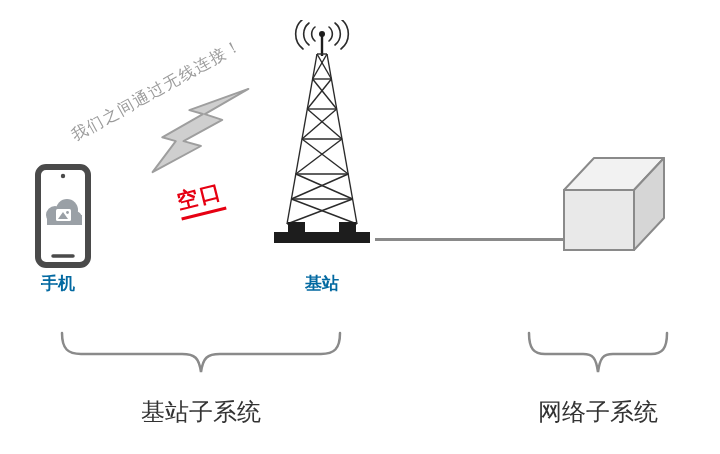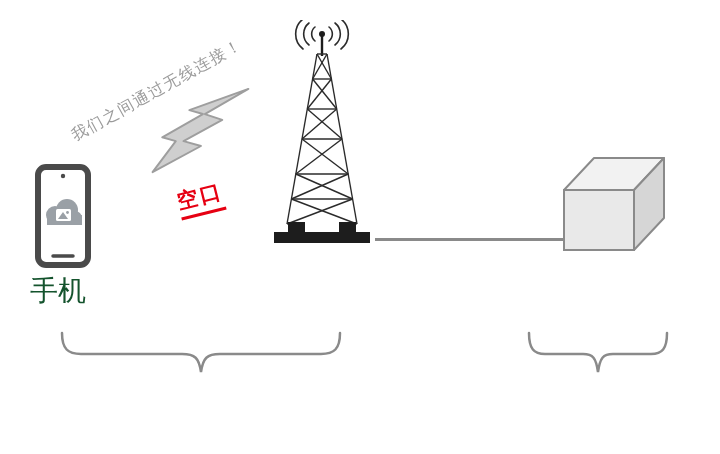--- a/index.html
+++ b/index.html
@@ -2,21 +2,21 @@
 <html><head>
 <meta charset="utf-8">
 <style>
   html,body{margin:0;padding:0;background:#fff;}
   #stage{
     position:relative;width:720px;height:454px;background:#ffffff;overflow:hidden;
     font-family:"Liberation Sans","DejaVu Sans",sans-serif;
   }
   .abs{position:absolute;}
   .node-label{
-    font-size:28px;font-weight:normal;color:#14532d;text-align:center;white-space:nowrap;
+    font-size:17px;font-weight:bold;color:#0369a1;text-align:center;white-space:nowrap;
   }
   .group-label{
     font-size:24px;font-weight:400;color:#333333;text-align:center;white-space:nowrap;
   }
   .note-text{
     font-size:16px;color:#9b9b9b;letter-spacing:1.5px;white-space:nowrap;
     transform:rotate(-29deg);transform-origin:0 0;
   }
   .air-text{
     font-size:21px;font-weight:bold;color:#e60012;white-space:nowrap;
@@ -112,27 +112,30 @@
 
   <div class="abs" style="left:558px;top:152px;width:112px;height:104px;">
     <svg width="112" height="104" viewBox="0 0 112 104">
       <polygon points="6,38 36,6 106,6 76,38" fill="#f2f2f2" stroke="#8a8a8a" stroke-width="2" stroke-linejoin="round"></polygon>
       <polygon points="76,38 106,6 106,66 76,98" fill="#d6d6d6" stroke="#8a8a8a" stroke-width="2" stroke-linejoin="round"></polygon>
       <rect x="6" y="38" width="70" height="60" fill="#e9e9e9" stroke="#8a8a8a" stroke-width="2"></rect>
     </svg>
   </div>
 
   <div class="abs node-label" style="left:23px;top:272px;width:70px;">手机</div>
+  <div class="abs node-label" style="left:282px;top:272px;width:80px;">基站</div>
 
   <div class="abs" style="left:60px;top:330px;width:282px;height:46px;">
     <svg width="282" height="46" viewBox="0 0 282 46">
       <path d="M2,3 C2,19 8,24 21,24 L122,24 C135,24 139,28 141,42 C143,28 147,24 160,24 L261,24 C274,24 280,19 280,3" fill="none" stroke="#8a8a8a" stroke-width="2.5" stroke-linecap="round"></path>
     </svg>
   </div>
 
   <div class="abs" style="left:527px;top:330px;width:142px;height:46px;">
     <svg width="142" height="46" viewBox="0 0 142 46">
       <path d="M2,3 C2,19 7,24 18,24 L56,24 C66,24 69,28 71,42 C73,28 76,24 86,24 L124,24 C135,24 140,19 140,3" fill="none" stroke="#8a8a8a" stroke-width="2.5" stroke-linecap="round"></path>
     </svg>
   </div>
 
+  <div class="abs group-label" style="left:116px;top:396px;width:170px;">基站子系统</div>
+  <div class="abs group-label" style="left:513px;top:396px;width:170px;">网络子系统</div>
 
 </div>
 
 </body></html>

